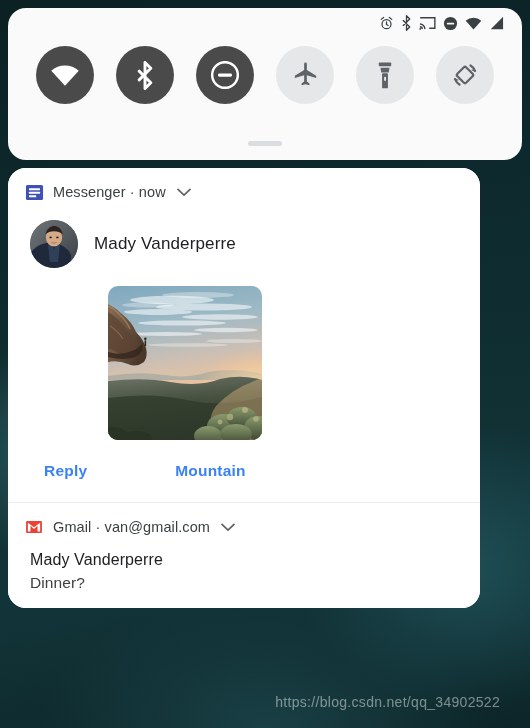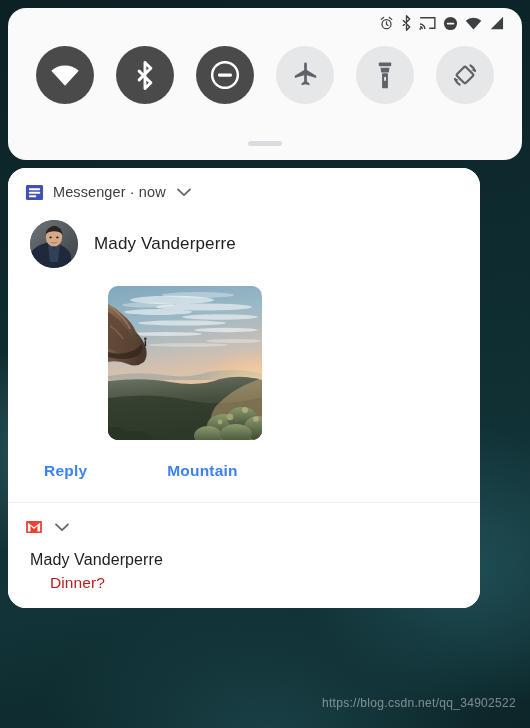--- a/index.html
+++ b/index.html
@@ -162,21 +162,21 @@
   .big-picture {
     width: 154px;
     height: 154px;
     border-radius: 10px;
     overflow: hidden;
     display: block;
   }
 
   .actions {
     display: flex;
-    gap: 4px;
+    gap: 12px;
     padding: 4px 0 14px 6px;
   }
   .action-btn {
     font-size: 15.5px;
     font-weight: bold;
     color: #3b82f6;
     background: none;
     border: none;
     padding: 8px 18px;
     cursor: pointer;
@@ -189,33 +189,32 @@
   
   .gmail-body { padding: 6px 0 16px 6px; }
   .gmail-title {
     font-size: 16px;
     color: #202124;
     margin-bottom: 5px;
     letter-spacing: .1px;
   }
   .gmail-text {
     font-size: 15.5px;
-    color: #b91c1c;
+    color: #404040;
     letter-spacing: .1px;
-    margin-left: 20px;
   }
 
   .google-row { height: 52px; }
 
   
   .watermark {
     position: absolute;
-    right: 14px;
+    right: 30px;
     bottom: 18px;
-    font-size: 12px;
+    font-size: 14px;
     color: rgba(255,255,255,0.45);
     letter-spacing: .3px;
     pointer-events: none;
     white-space: nowrap;
   }
 </style>
 </head>
 <body>
 
 <div class="wallpaper"></div>
@@ -465,20 +464,21 @@
   </div>
 
   <div class="notif">
     <div class="notif-header">
       <span class="app-icon">
         <svg width="18" height="18" viewBox="0 0 20 20">
           <rect x="1.2" y="3.2" width="17.6" height="13.6" rx="1.2" fill="#ea4335"></rect>
           <path d="M3.2 5.4 v9.6 h2.9 V8.6 L10 12.1 l3.9 -3.5 v6.4 h2.9 V5.4 L10 10.3 Z" fill="#ffffff"></path>
         </svg>
       </span>
+      <span class="header-text">Gmail · van@gmail.com</span>
       <span class="chevron">
         <svg width="14" height="9" viewBox="0 0 14 9">
           <path d="M1 1.4 L7 7.2 L13 1.4" fill="none" stroke="#5f6368" stroke-width="1.7" stroke-linecap="round" stroke-linejoin="round"></path>
         </svg>
       </span>
     </div>
     <div class="gmail-body">
       <div class="gmail-title">Mady Vanderperre</div>
       <div class="gmail-text">Dinner?</div>
     </div>

